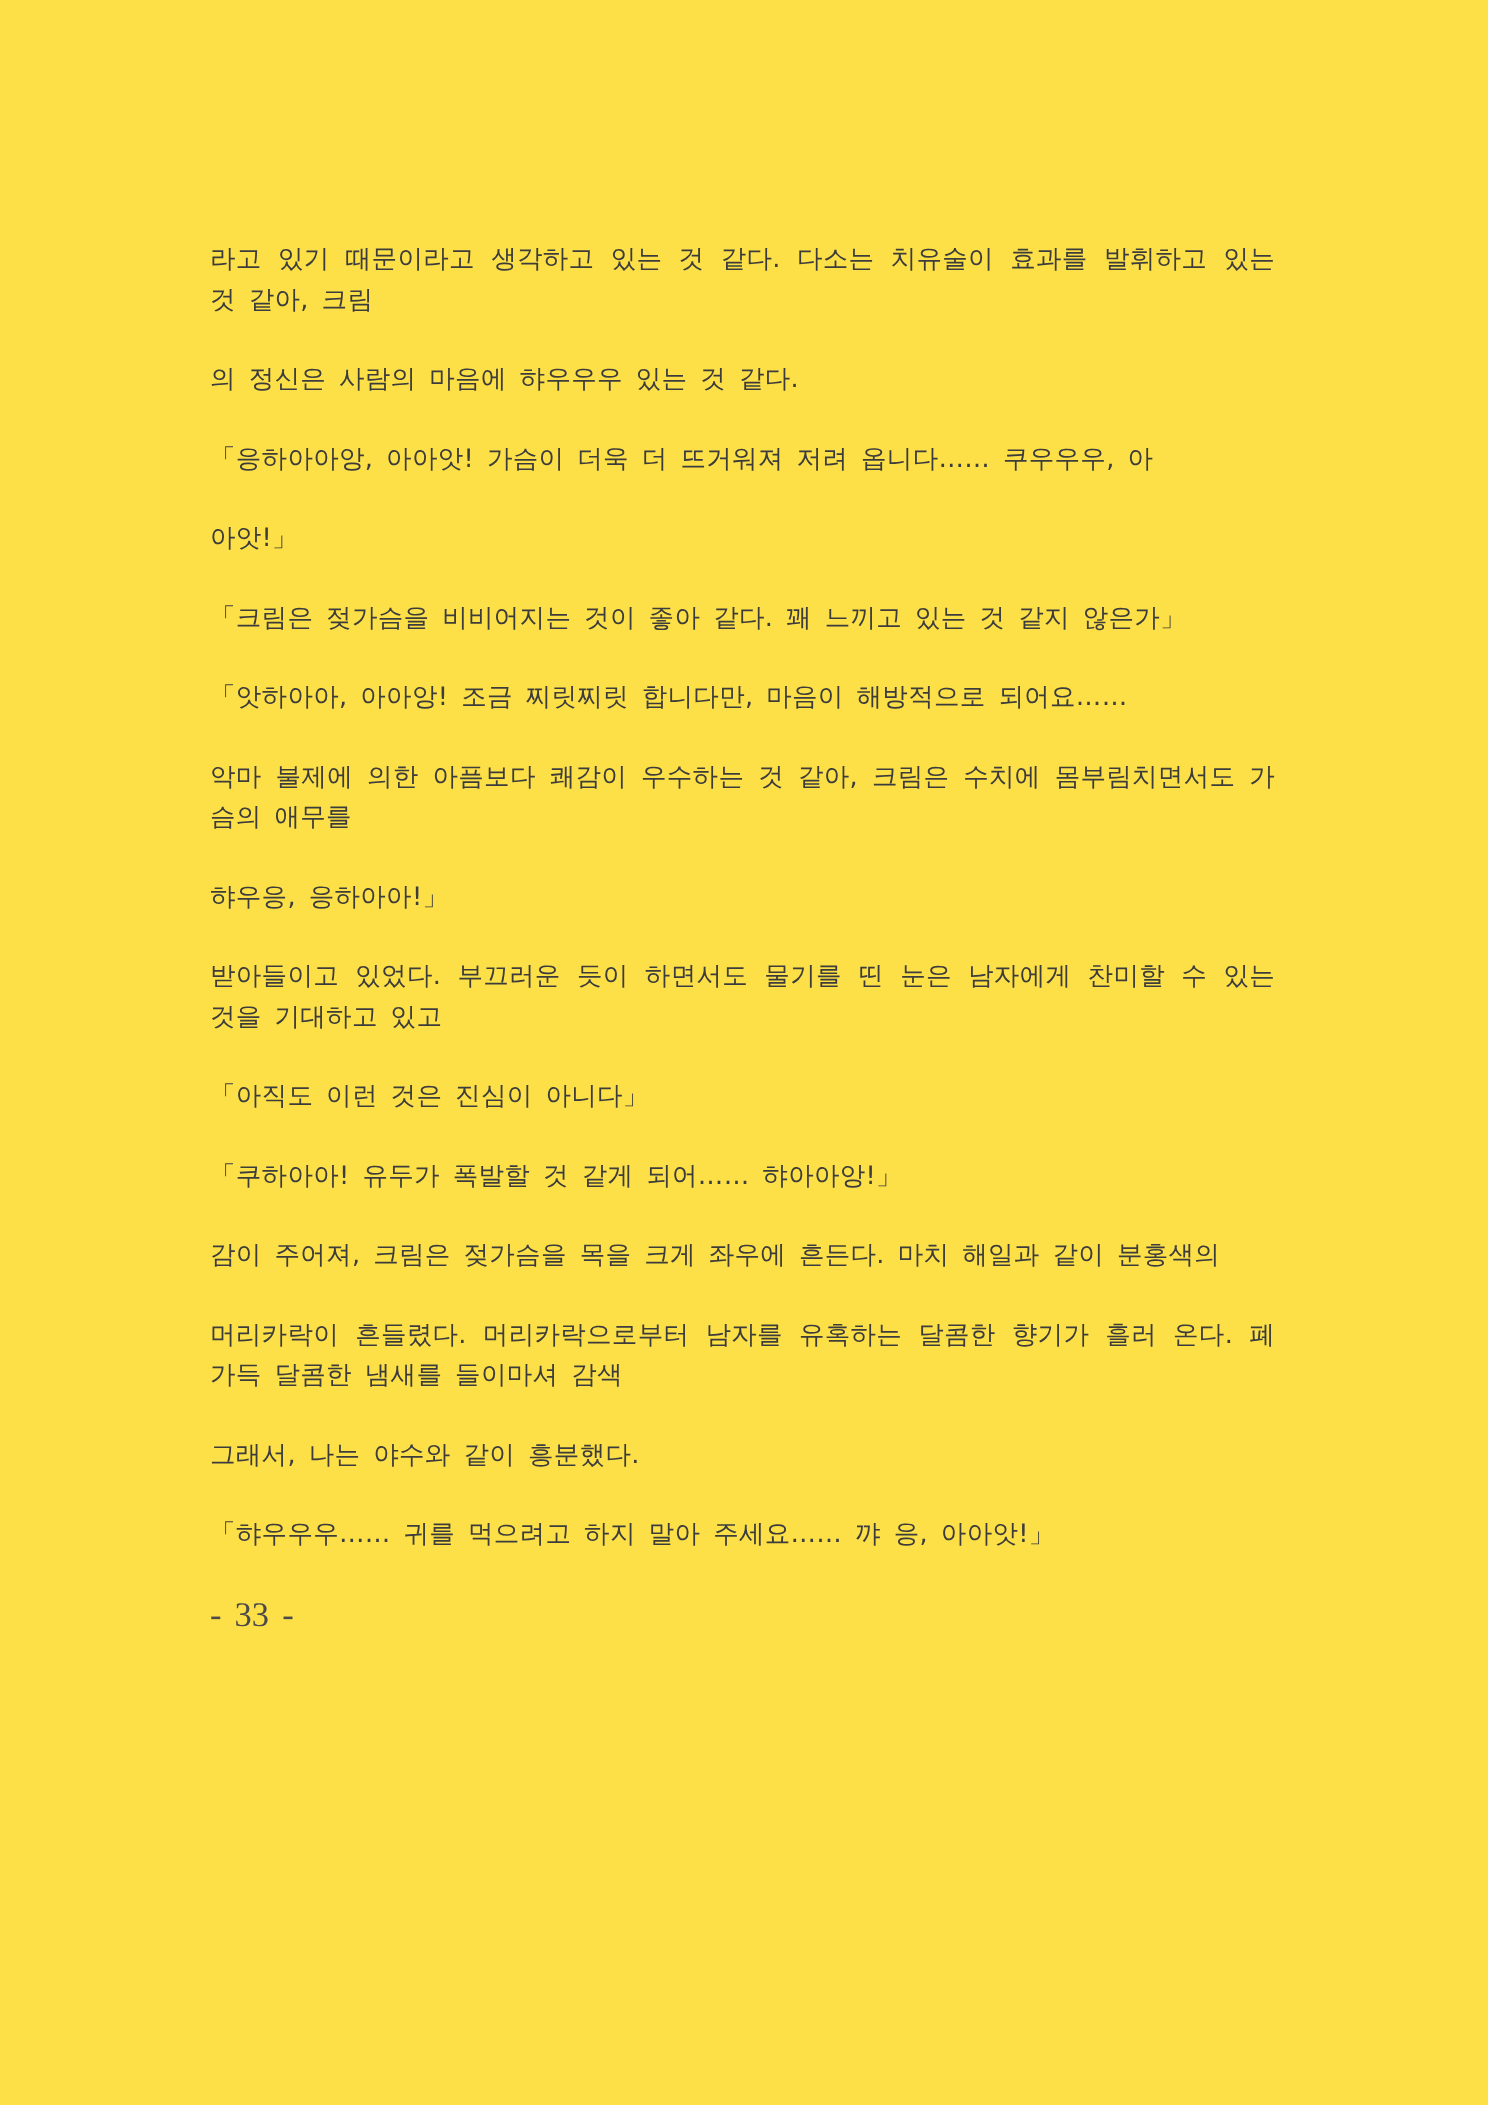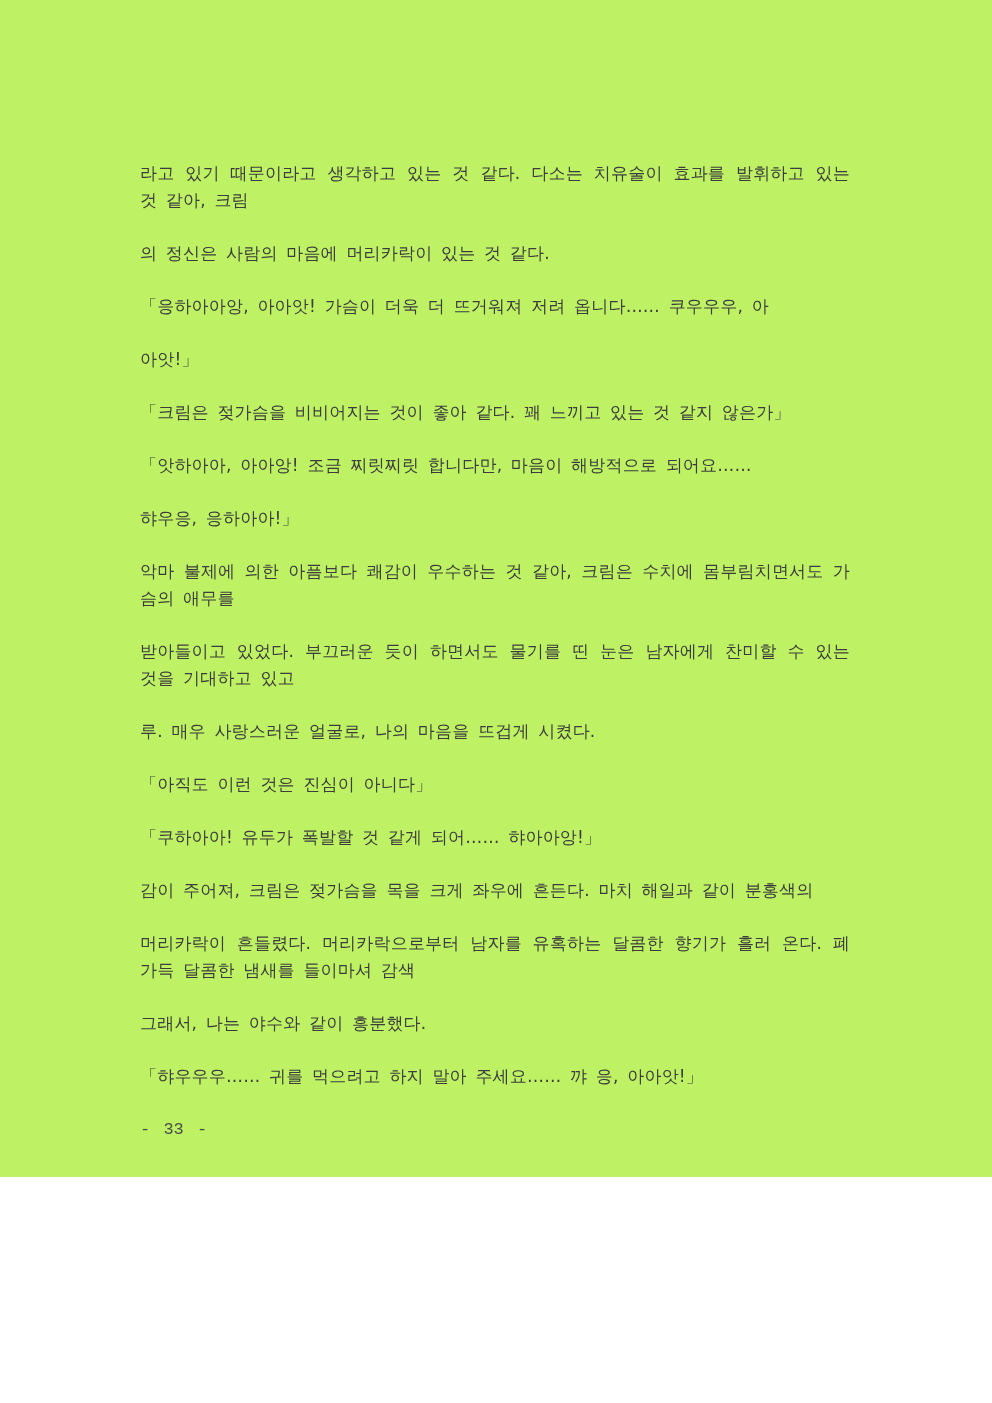--- a/index.html
+++ b/index.html
@@ -3,65 +3,64 @@
 <meta charset="utf-8">
 <style>
   html, body {
     margin: 0;
     padding: 0;
     background: #ffffff;
   }
   .page {
     position: relative;
     width: 992px;
-    height: 1177px;
+    height: 1403px;
     box-sizing: border-box;
-    background: #bef264;
+    background: #fde047;
     overflow: hidden;
   }
   .content {
     position: absolute;
     top: 160px;
     left: 140px;
     width: 710px;
     font-family: "DejaVu Sans", "Liberation Sans", sans-serif;
     color: #3c3c3c;
   }
   .content p {
     margin: 0 0 26px 0;
     font-size: 17px;
     line-height: 27px;
     text-align: justify;
     word-break: break-all;
     word-spacing: 3px;
     letter-spacing: 0.2px;
   }
   .page-footer {
-    font-family: Liberation Mono, monospace;
-    font-size: 17px;
+    font-family: Liberation Serif, serif;
+    font-size: 23px;
     line-height: 27px;
     color: #4a4a4a;
     word-spacing: 3px;
   }
 </style>
 </head>
 <body>
 
 <div class="page">
   <div class="content">
     <p>라고 있기 때문이라고 생각하고 있는 것 같다. 다소는 치유술이 효과를 발휘하고 있는 것 같아, 크림</p>
-    <p>의 정신은 사람의 마음에 머리카락이 있는 것 같다.</p>
+    <p>의 정신은 사람의 마음에 햐우우우 있는 것 같다.</p>
     <p>「응하아아앙, 아아앗! 가슴이 더욱 더 뜨거워져 저려 옵니다…… 쿠우우우, 아</p>
     <p>아앗!」</p>
     <p>「크림은 젖가슴을 비비어지는 것이 좋아 같다. 꽤 느끼고 있는 것 같지 않은가」</p>
     <p>「앗하아아, 아아앙! 조금 찌릿찌릿 합니다만, 마음이 해방적으로 되어요……</p>
+    <p>악마 불제에 의한 아픔보다 쾌감이 우수하는 것 같아, 크림은 수치에 몸부림치면서도 가슴의 애무를</p>
     <p>햐우응, 응하아아!」</p>
-    <p>악마 불제에 의한 아픔보다 쾌감이 우수하는 것 같아, 크림은 수치에 몸부림치면서도 가슴의 애무를</p>
     <p>받아들이고 있었다. 부끄러운 듯이 하면서도 물기를 띤 눈은 남자에게 찬미할 수 있는 것을 기대하고 있고</p>
-    <p>루. 매우 사랑스러운 얼굴로, 나의 마음을 뜨겁게 시켰다.</p>
     <p>「아직도 이런 것은 진심이 아니다」</p>
     <p>「쿠하아아! 유두가 폭발할 것 같게 되어…… 햐아아앙!」</p>
     <p>감이 주어져, 크림은 젖가슴을 목을 크게 좌우에 흔든다. 마치 해일과 같이 분홍색의</p>
     <p>머리카락이 흔들렸다. 머리카락으로부터 남자를 유혹하는 달콤한 향기가 흘러 온다. 폐 가득 달콤한 냄새를 들이마셔 감색</p>
     <p>그래서, 나는 야수와 같이 흥분했다.</p>
     <p>「햐우우우…… 귀를 먹으려고 하지 말아 주세요…… 꺄 응, 아아앗!」</p>
     <div class="page-footer">- 33 -</div>
   </div>
 </div>
 

